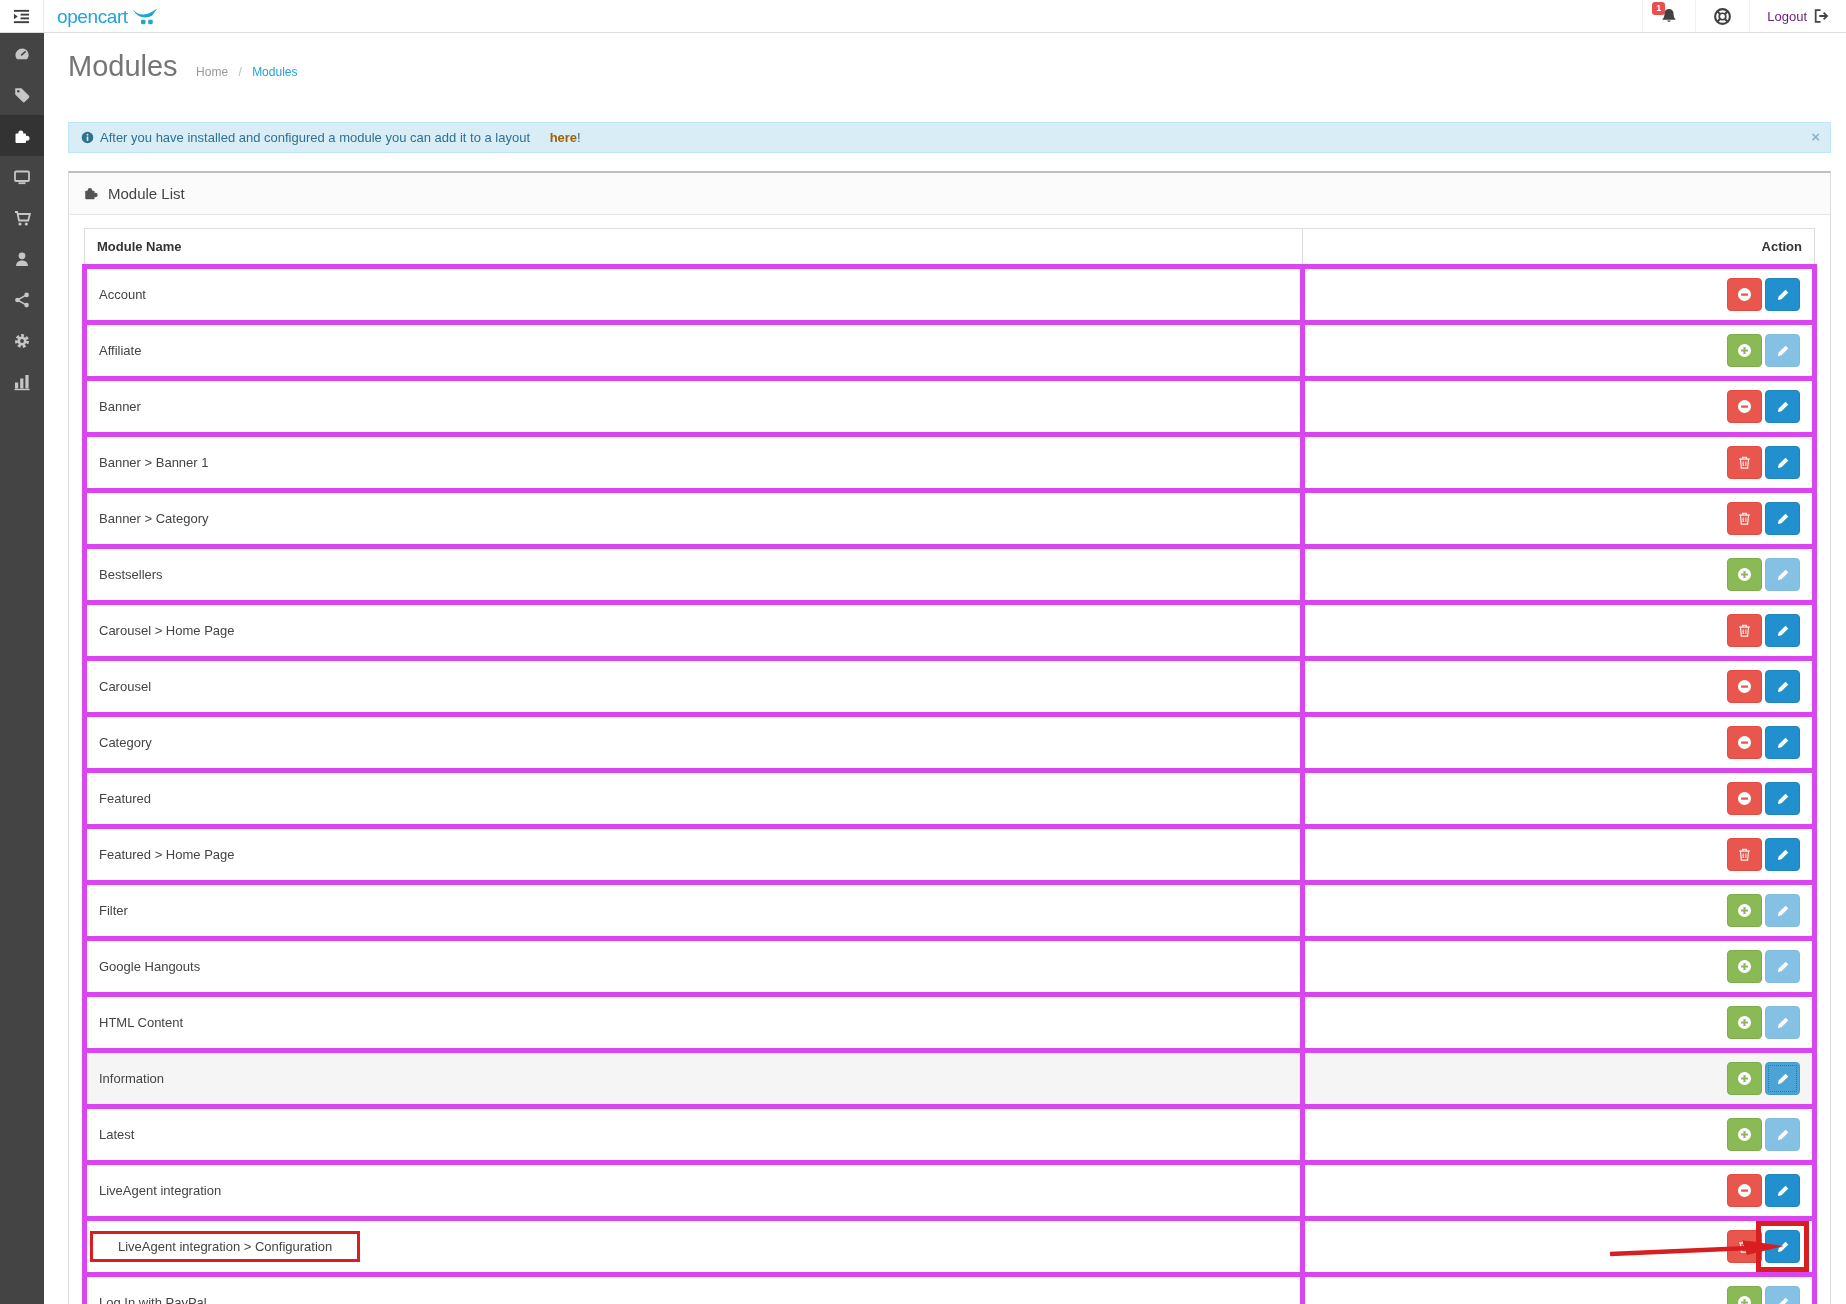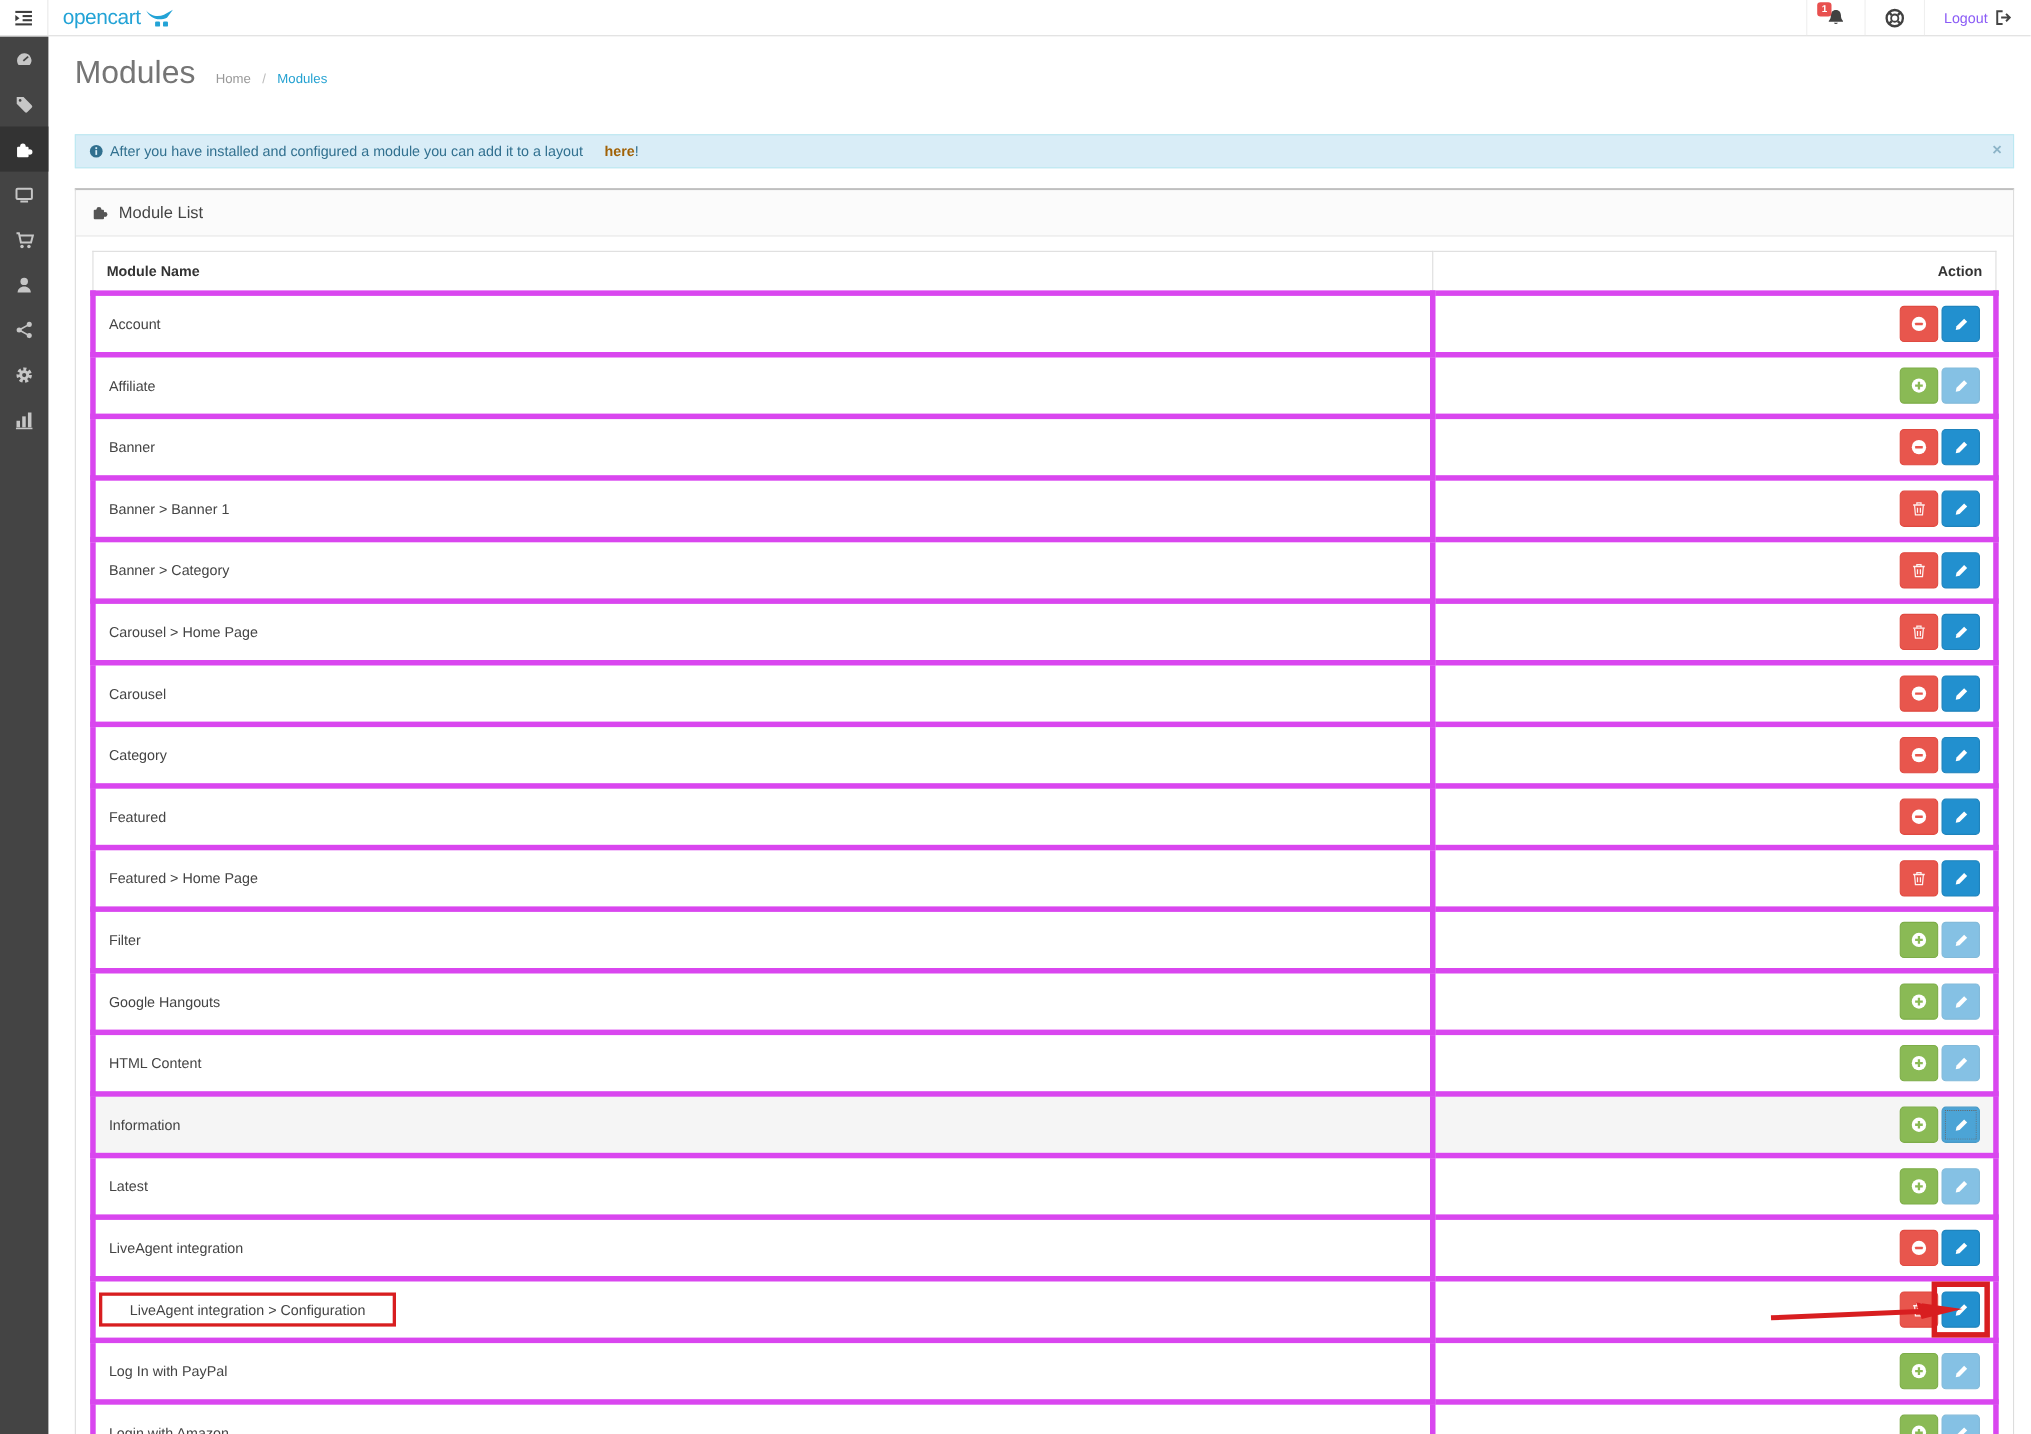--- a/index.html
+++ b/index.html
@@ -25,21 +25,21 @@
   }
   .topbar-right { margin-left:auto; display:flex; align-items:stretch; }
   .topbar-item {
     display:flex; align-items:center; justify-content:center; padding:0 17px;
     border-left:1px solid #efefef; position:relative; color:#414141; cursor:pointer;
   }
   .badge {
     position:absolute; top:2px; left:9px; background:var(--badge,#e8504f); color:#fff;
     font-size:9px; font-weight:bold; line-height:1; padding:2px 4px; border-radius:3px; z-index:2;
   }
-  .logout-label { font-size:13px; color:#8b5cf6; margin-right:6px; }
+  .logout-label { font-size:13px; color:#701a75; margin-right:6px; }
 
   
   .sidebar {
     position:absolute; top:33px; left:0; width:44px; height:1271px; background:#444; z-index:30;
   }
   .side-item {
     height:41px; display:flex; align-items:center; justify-content:center; color:#c6c6c6; cursor:pointer;
   }
   .side-item.active { background:#333; color:#fff; }
 
@@ -375,20 +375,37 @@
                   </span>
                 </button><span class="edit-wrap"><button class="btn btn-primary">
                     <span>
                       <svg width="16" height="16" viewBox="0 0 18 18" fill="#fff">
                         <path d="M11.9 3 15 6.1 7.2 13.9l-3.9.8.8-3.9z"></path>
                       </svg>
                     </span>
                   </button></span></td>
             </tr>
             <tr>
+              <td><span>Bestsellers</span></td>
+              <td class="cell-action"><button class="btn btn-success">
+                  <span>
+                    <svg width="17" height="17" viewBox="0 0 18 18">
+                      <circle cx="9" cy="9" r="6.9" fill="#fff"></circle>
+                      <path d="M7.9 5.3h2.2v2.6h2.6v2.2h-2.6v2.6H7.9v-2.6H5.3V7.9h2.6z" fill="#8aba55"></path>
+                    </svg>
+                  </span>
+                </button><span class="edit-wrap"><button class="btn btn-primary btn-disabled">
+                    <span>
+                      <svg width="16" height="16" viewBox="0 0 18 18" fill="#fff">
+                        <path d="M11.9 3 15 6.1 7.2 13.9l-3.9.8.8-3.9z"></path>
+                      </svg>
+                    </span>
+                  </button></span></td>
+            </tr>
+            <tr>
               <td><span>Carousel &gt; Home Page</span></td>
               <td class="cell-action"><button class="btn btn-danger">
                   <span>
                     <svg width="17" height="17" viewBox="0 0 18 18" fill="none" stroke="rgba(255,255,255,.92)" stroke-width="1.2">
                       <path d="M4.8 5.8 5.6 15h6.8l.8-9.2"></path>
                       <line x1="3.4" y1="5.3" x2="14.6" y2="5.3" stroke-width="1.4"></line>
                       <path d="M7 5V3.4h4V5"></path>
                       <line x1="7.6" y1="8" x2="7.6" y2="12.8"></line>
                       <line x1="10.4" y1="8" x2="10.4" y2="12.8"></line>
                     </svg>

